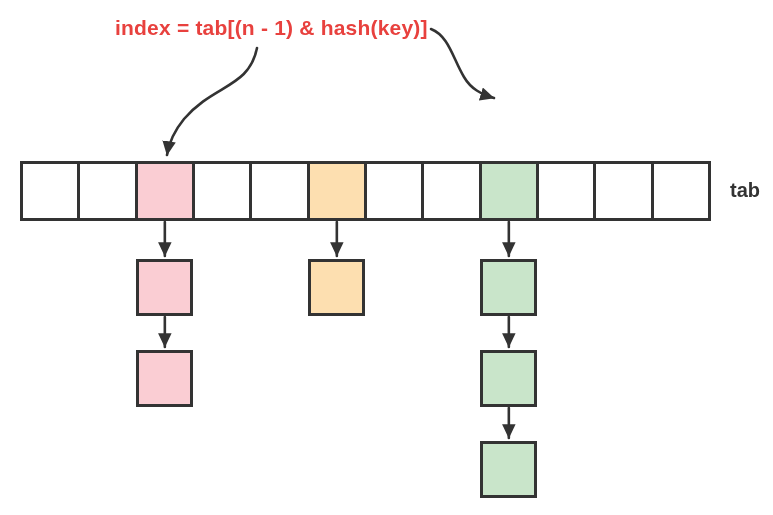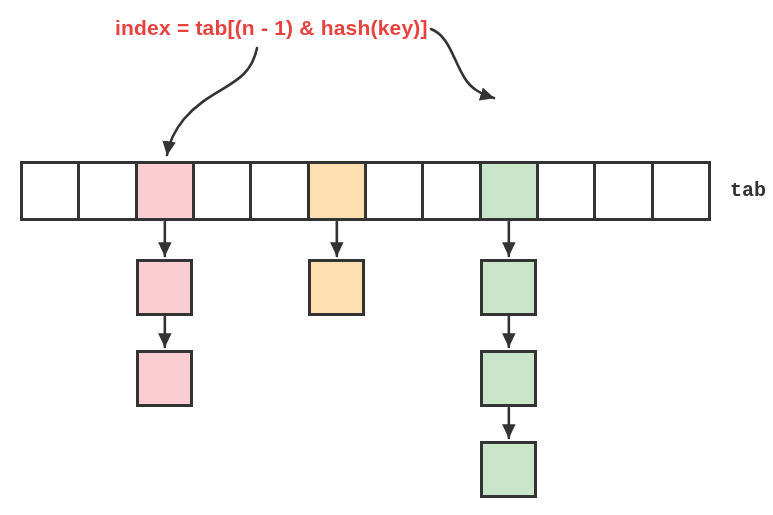--- a/index.html
+++ b/index.html
@@ -48,21 +48,21 @@
       <div class="cell"></div>
       <div class="cell" style="background: rgb(253, 223, 176);"></div>
       <div class="cell"></div>
       <div class="cell"></div>
       <div class="cell" style="background: rgb(201, 229, 202);"></div>
       <div class="cell"></div>
       <div class="cell"></div>
       <div class="cell"></div>
     </div>
 
-  <div id="tab-label" style="color: rgb(51, 51, 51); font-family: Liberation Mono, monospace;">tab</div>
+  <div id="tab-label" style="color: rgb(51, 51, 51);">tab</div>
 
   <div id="chains">
       <div class="node" style="left: 136.333px; top: 259px; background: rgb(250, 205, 211);"></div>
       <div class="node" style="left: 136.333px; top: 350px; background: rgb(250, 205, 211);"></div>
       <div class="node" style="left: 308.333px; top: 259px; background: rgb(253, 223, 176);"></div>
       <div class="node" style="left: 480.333px; top: 259px; background: rgb(201, 229, 202);"></div>
       <div class="node" style="left: 480.333px; top: 350px; background: rgb(201, 229, 202);"></div>
       <div class="node" style="left: 480.333px; top: 441px; background: rgb(201, 229, 202);"></div>
     </div>
 

